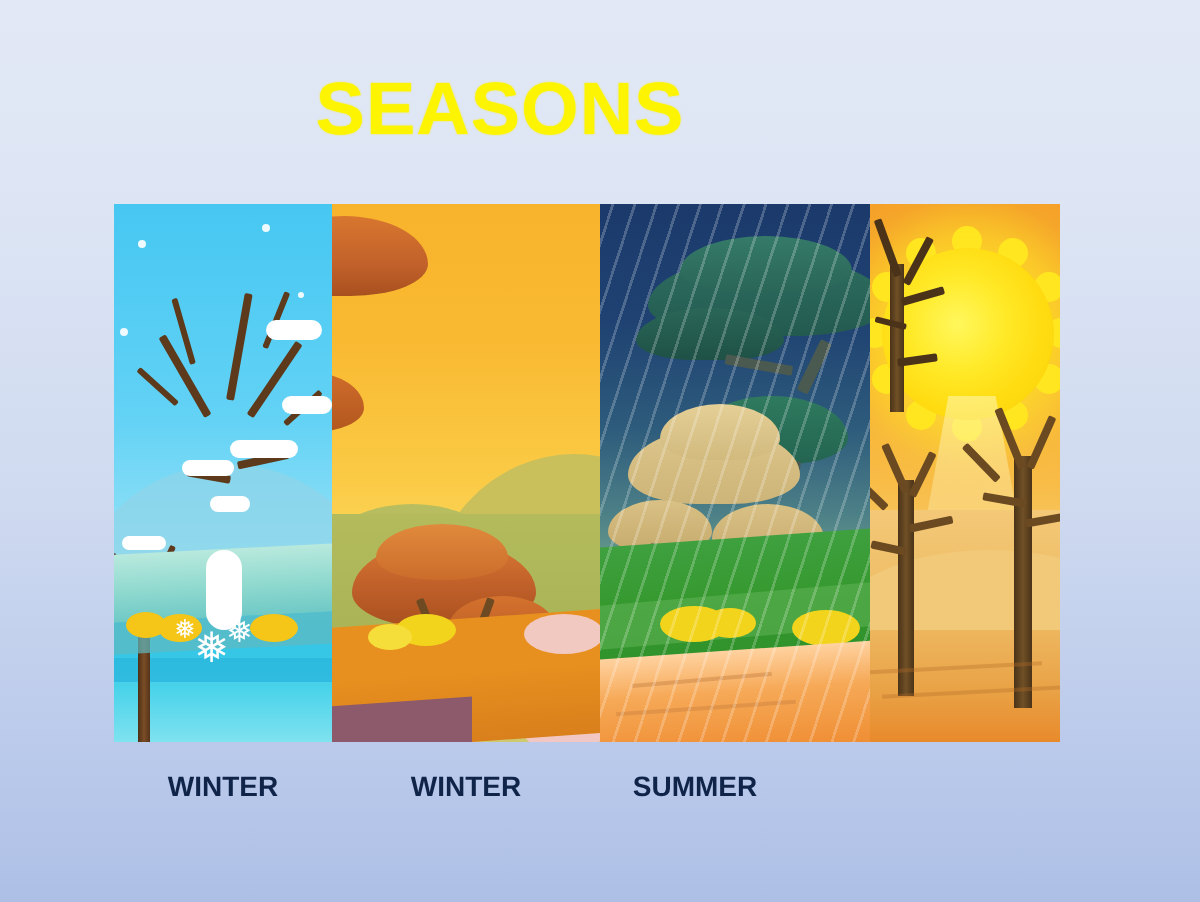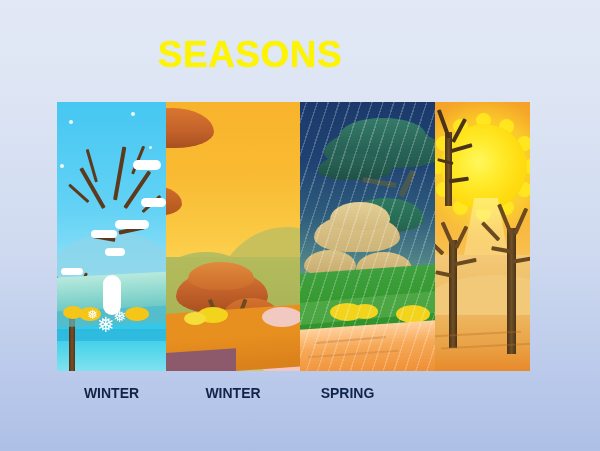--- a/index.html
+++ b/index.html
@@ -416,16 +416,16 @@
 
       <div class="su-line" style="left:-4px;bottom:36px;width:90px;transform:rotate(-3deg);"></div>
       <div class="su-line" style="left:6px;bottom:24px;width:92px;transform:rotate(-3deg);"></div>
     </div>
 
   </div>
 
   <div id="labels">
     <div class="season-label l-winter">WINTER</div>
     <div class="season-label l-spring">WINTER</div>
-    <div class="season-label l-summer">SPRING</div>
+    <div class="season-label l-summer">SUMMER</div>
   </div>
 
 </div>
 
 </body></html>

